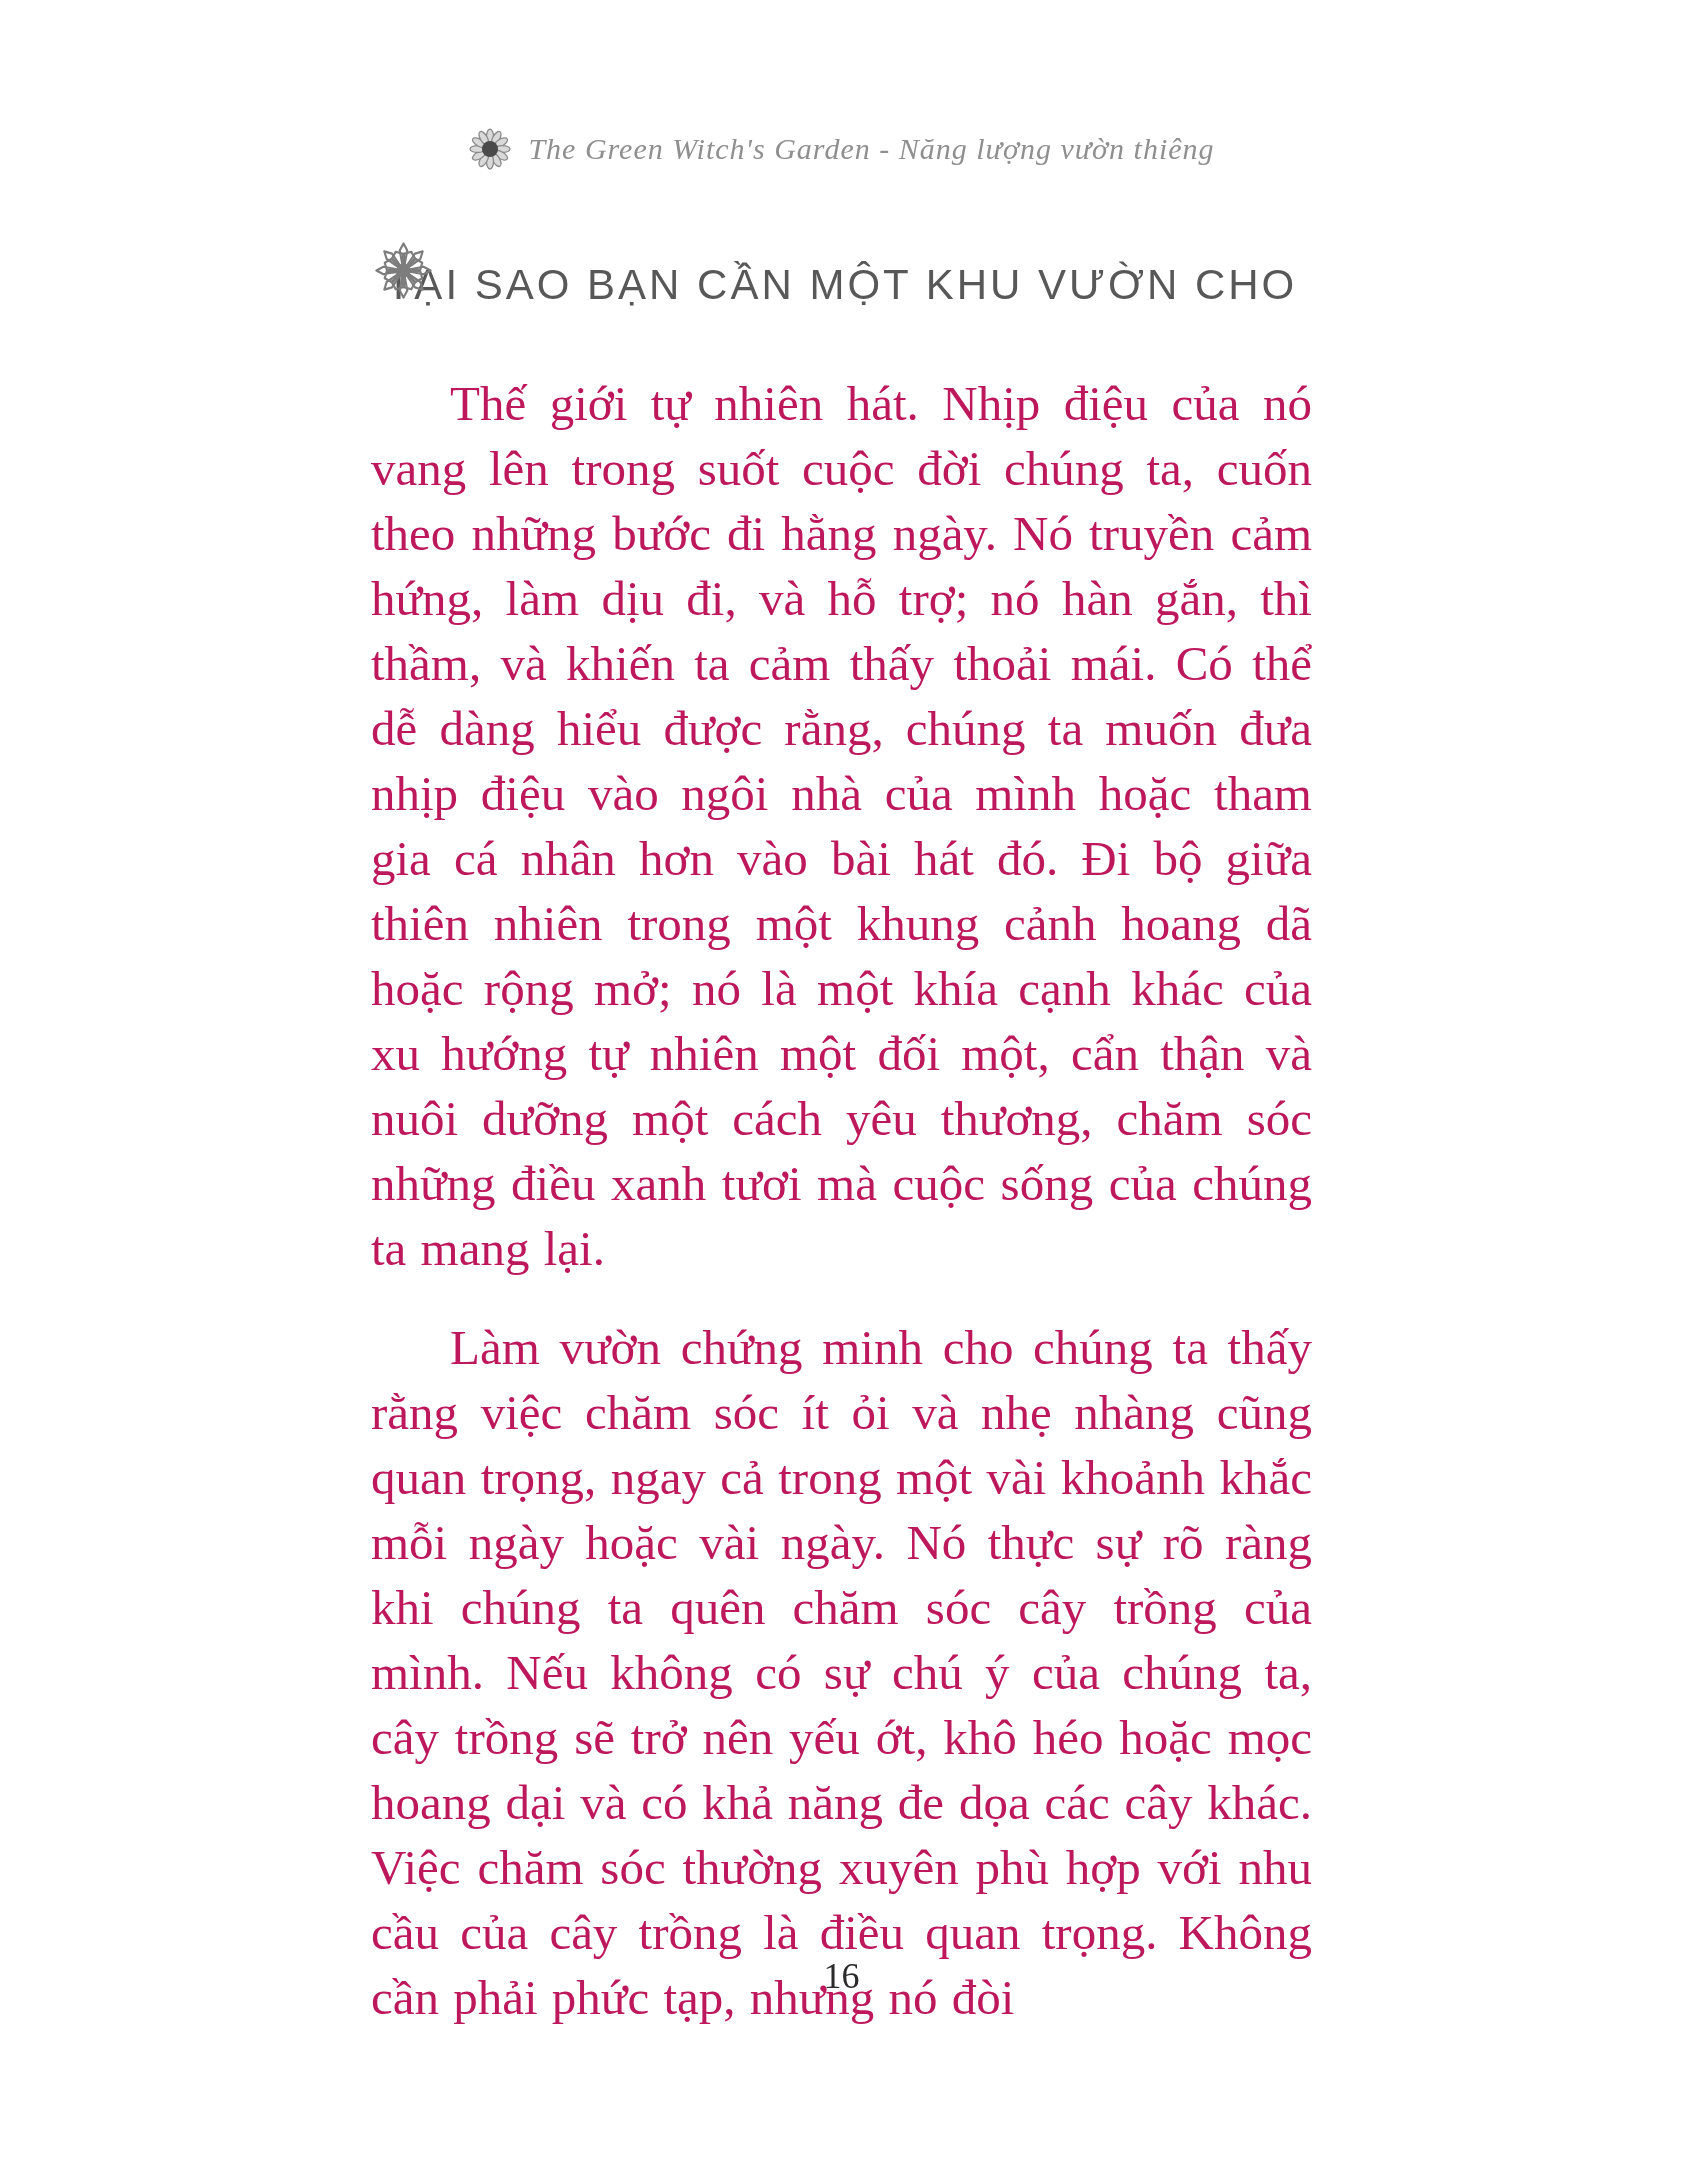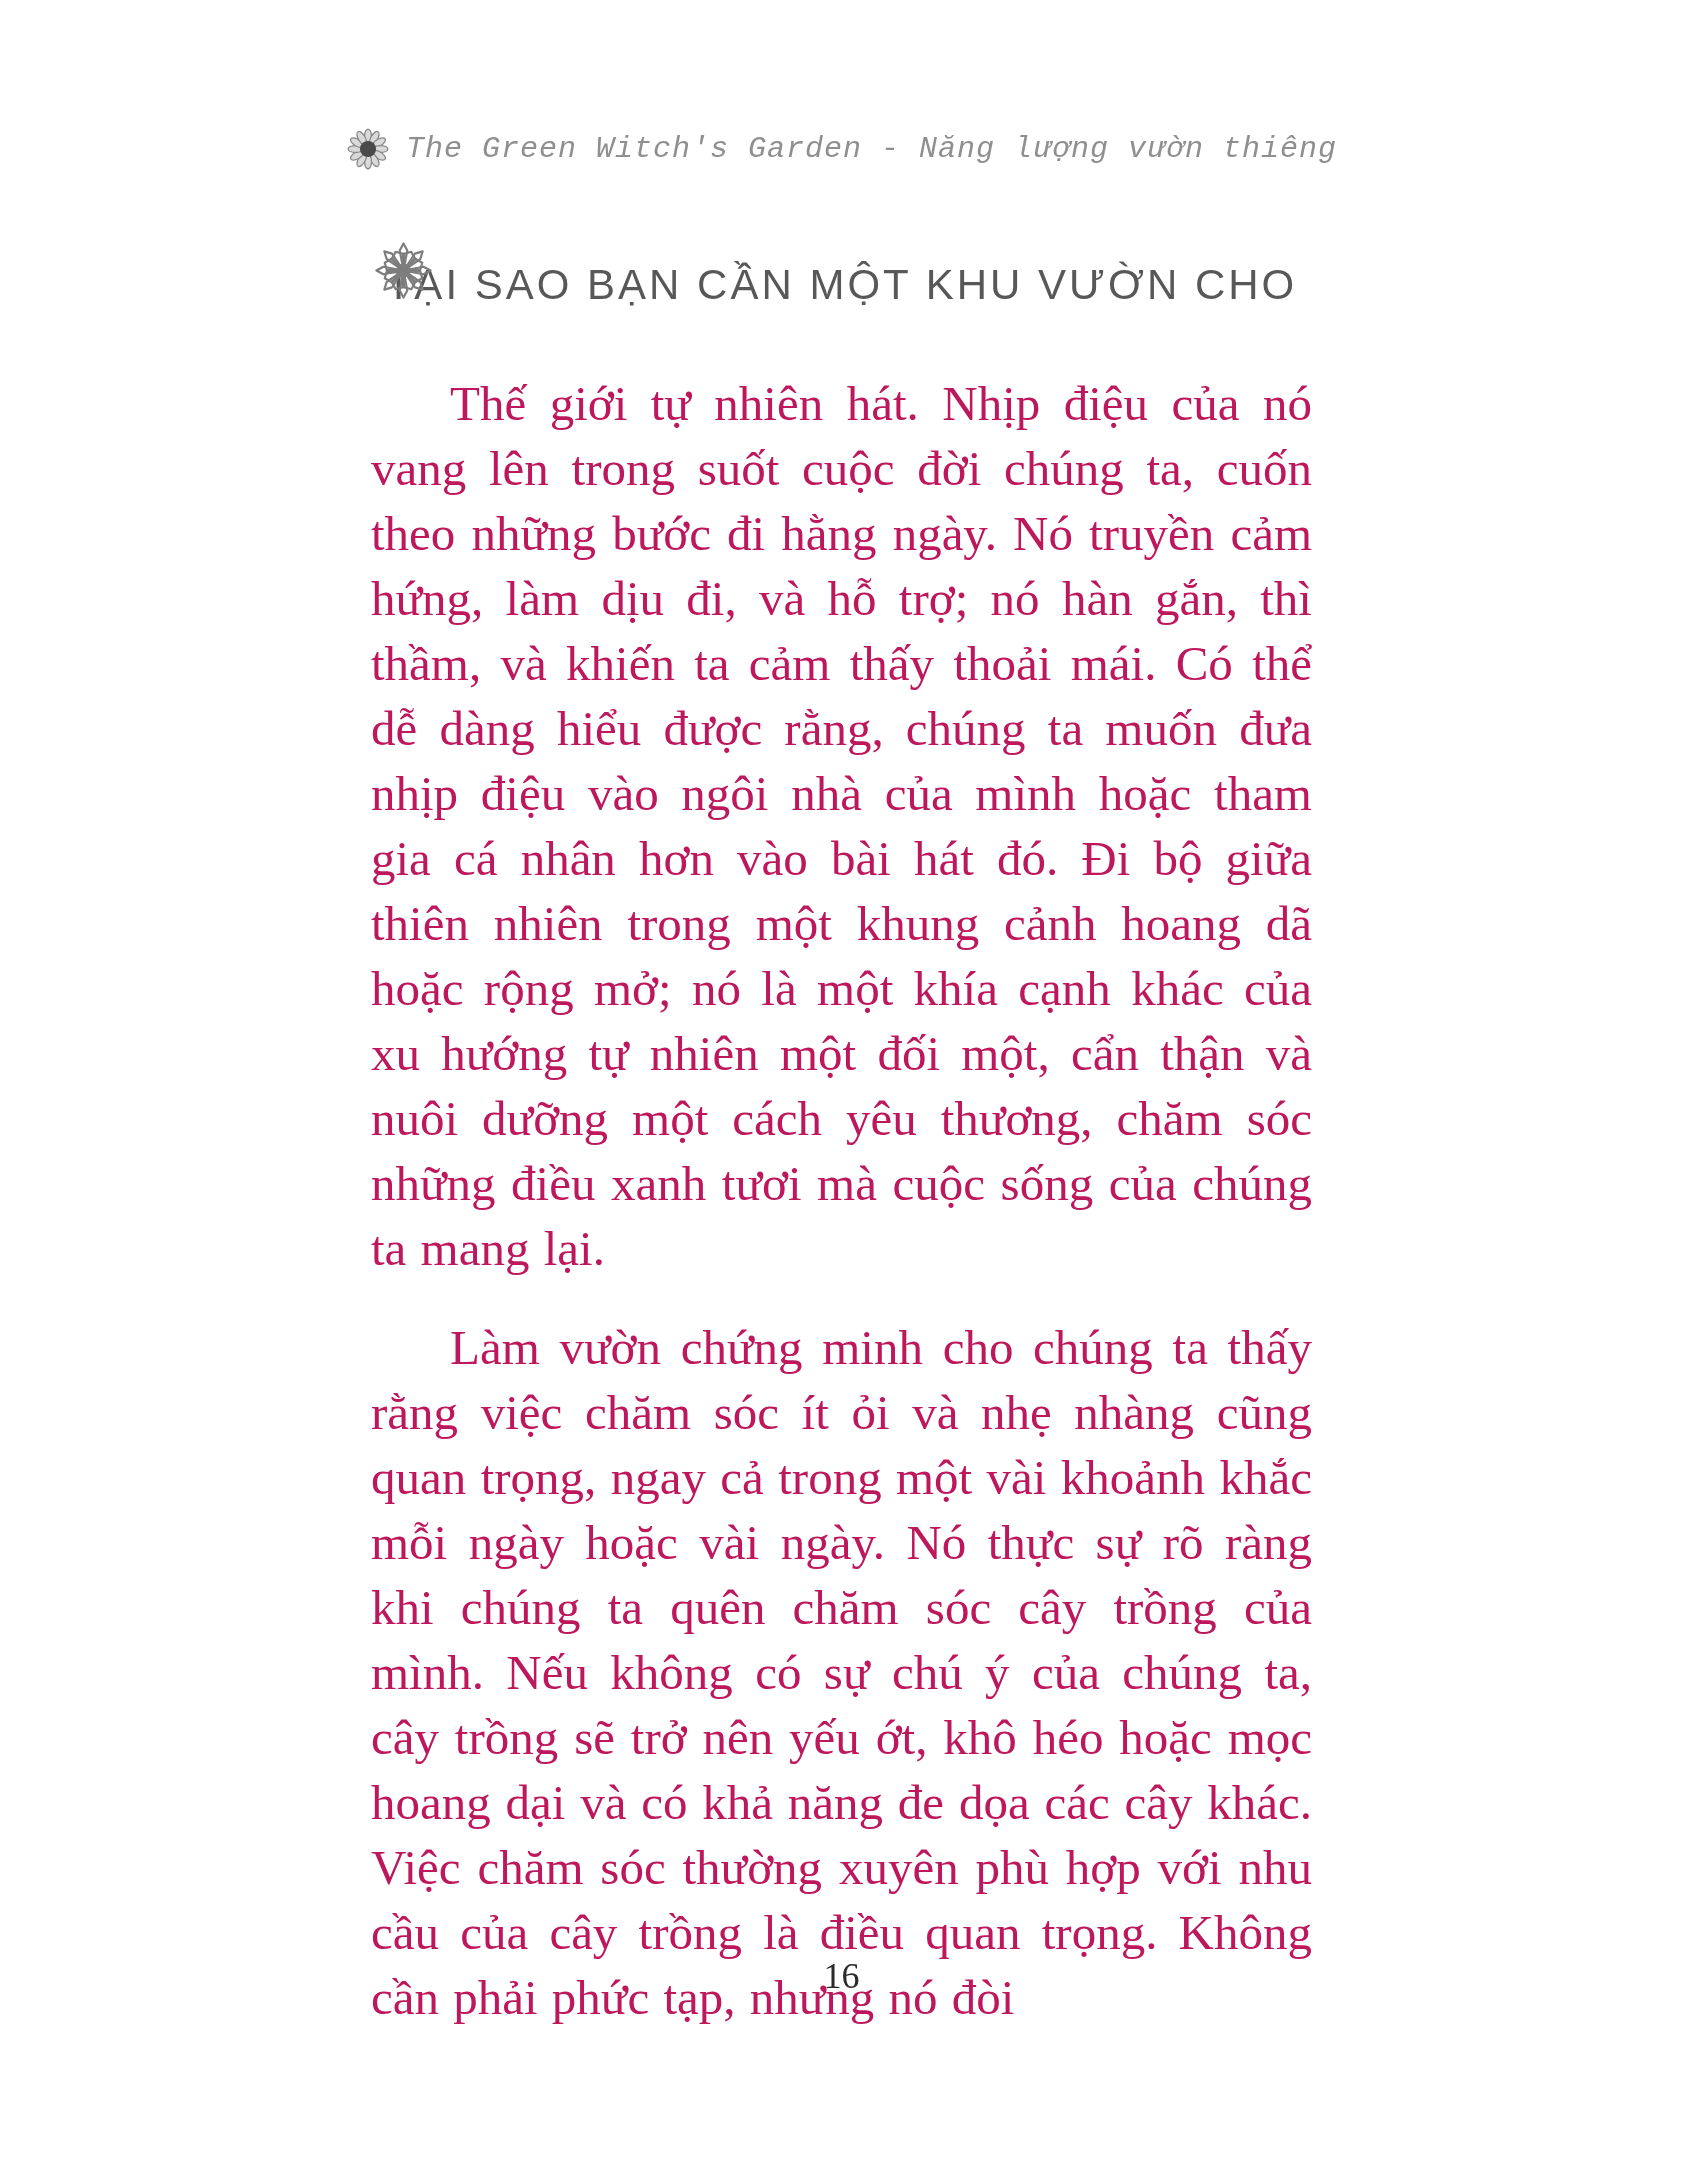--- a/index.html
+++ b/index.html
@@ -22,21 +22,21 @@
 
   
   .running-header {
     margin-top: 127px;
     display: flex;
     align-items: center;
     justify-content: center;
     gap: 16px;
   }
   .running-header .header-text {
-    font-family: Liberation Mono, monospace;
+    font-family: Liberation Serif, serif;
     font-style: italic;
     font-size: 30px;
     letter-spacing: 1px;
     color: #8f8f8f;
     white-space: nowrap;
   }
   .icon-wrap { display: inline-flex; align-items: center; justify-content: center; }
 
   
   .chapter-title {

